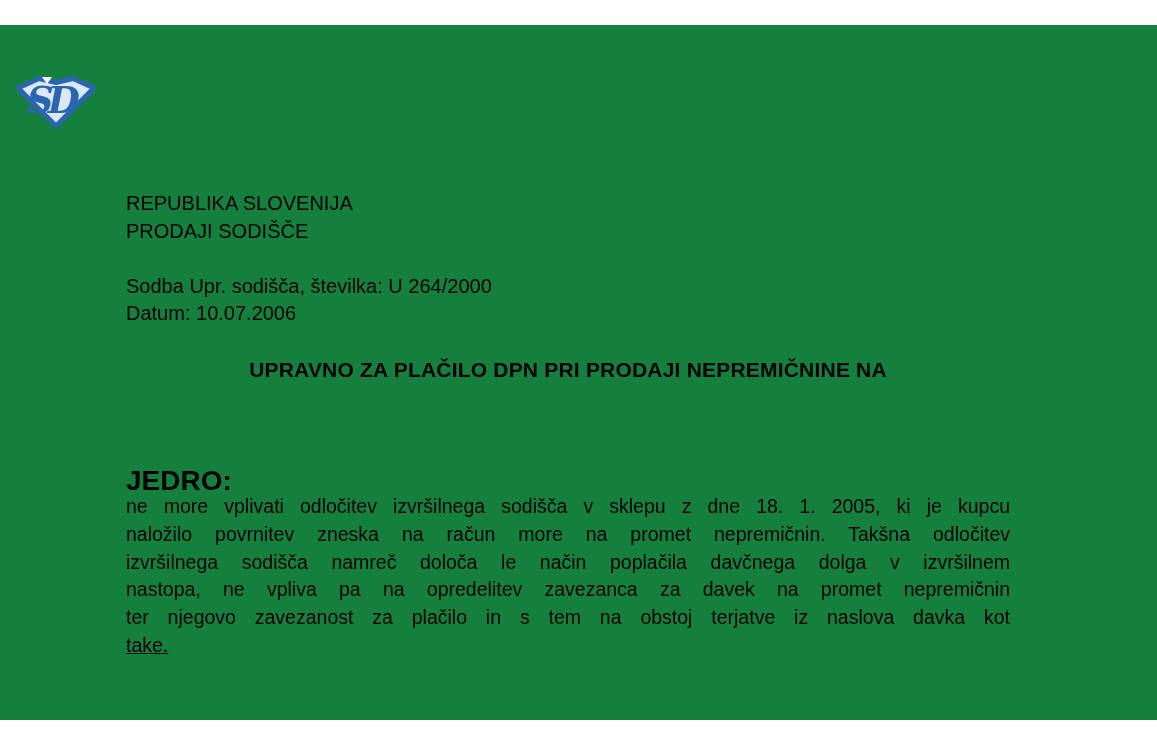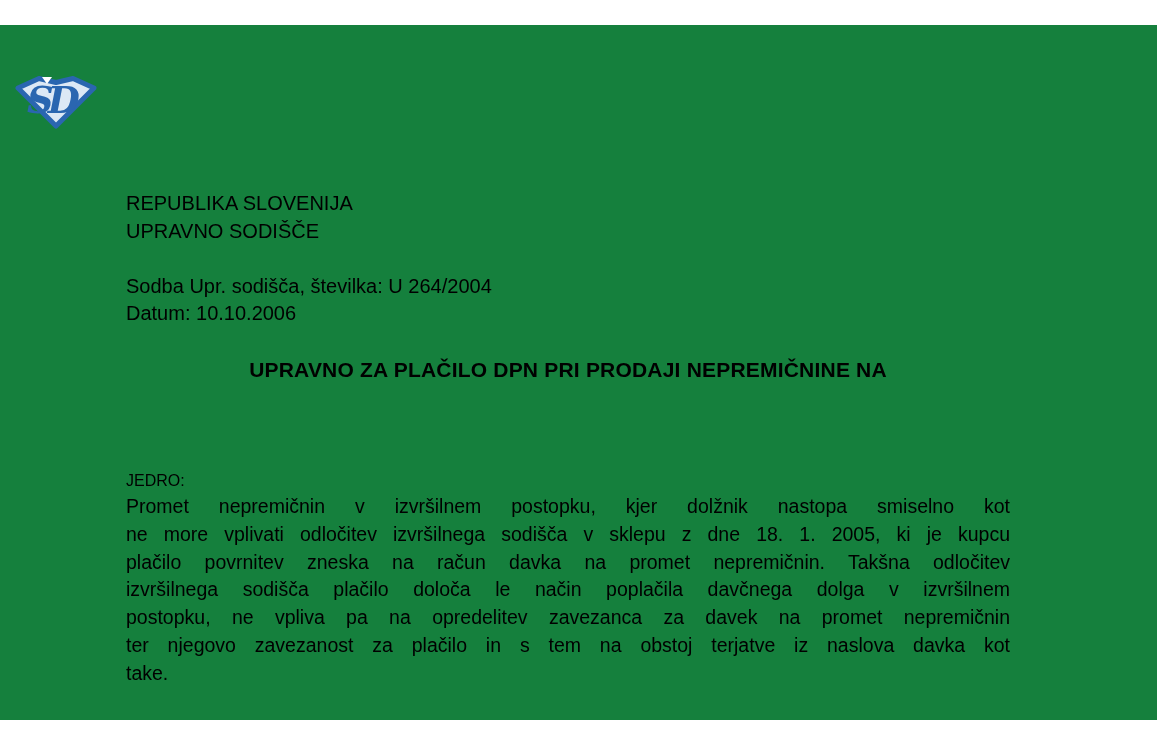--- a/index.html
+++ b/index.html
@@ -12,62 +12,61 @@
   .content{position:absolute;left:126px;top:0;width:884px;height:743px;}
   .hline{position:absolute;left:0;font-size:20px;line-height:24px;white-space:nowrap;}
   .pos-h1{top:166px;}
   .pos-h2{top:194px;}
   .pos-case{top:249px;}
   .pos-date{top:276px;}
   .title{
     position:absolute;left:0;top:328px;width:100%;text-align:center;
     font-weight:700;font-size:21px;line-height:34px;letter-spacing:0.2px;
   }
-  .section-heading{position:absolute;left:0;font-weight:400;font-size:16px;line-height:24px;}
+  .section-heading{position:absolute;left:0;font-weight:700;font-size:28px;line-height:24px;}
   .pos-jedro{top:444px;}
   .pos-izrek{top:736px;}
   .body-text{position:absolute;left:0;top:468px;width:100%;font-size:19.5px;}
   .jline{
     height:27.8px;line-height:27.8px;white-space:normal;
     text-align:justify;text-align-last:justify;
   }
-  .jline.last{text-align:center;text-align-last:left;}
+  .jline.last{text-align:center;text-align-last:left;text-decoration:underline;}
 </style>
 </head>
 <body>
 
 <div class="page">
 
   <div class="logo">
     <svg viewBox="0 0 82 54" aria-hidden="true">
       <polygon points="3,13 24,3.5 41,7.5 58,3.5 79,13 41,51" fill="#dce8f5" stroke="#2a66b0" stroke-width="5" stroke-linejoin="round"></polygon>
       <polygon points="27,2 37,2 32,9" fill="#ffffff"></polygon>
       <text x="12" y="38" font-size="37" font-style="italic" font-weight="bold" font-family="'DejaVu Serif', serif" fill="#2a66b0" letter-spacing="-6">SD</text>
     </svg>
   </div>
 
   <div class="content">
 
     <div class="hline pos-h1">REPUBLIKA SLOVENIJA</div>
-    <div class="hline pos-h2">UPRAVNO SODIŠČE</div>
-    <div class="hline pos-case">Sodba Upr. sodišča, številka: U 264/2004</div>
-    <div class="hline pos-date">Datum: 10.10.2006</div>
+    <div class="hline pos-h2">PRODAJI SODIŠČE</div>
+    <div class="hline pos-case">Sodba Upr. sodišča, številka: U 264/2000</div>
+    <div class="hline pos-date">Datum: 10.07.2006</div>
 
     <div class="title">
       <div>UPRAVNO ZA PLAČILO DPN PRI PRODAJI NEPREMIČNINE NA</div>
     </div>
 
     <div class="section-heading pos-jedro">JEDRO:</div>
 
     <div class="body-text">
-      <div class="jline">Promet nepremičnin v izvršilnem postopku, kjer dolžnik nastopa smiselno kot</div>
       <div class="jline">ne more vplivati odločitev izvršilnega sodišča v sklepu z dne 18. 1. 2005, ki je kupcu</div>
-      <div class="jline">plačilo povrnitev zneska na račun davka na promet nepremičnin. Takšna odločitev</div>
-      <div class="jline">izvršilnega sodišča plačilo določa le način poplačila davčnega dolga v izvršilnem</div>
-      <div class="jline">postopku, ne vpliva pa na opredelitev zavezanca za davek na promet nepremičnin</div>
+      <div class="jline">naložilo povrnitev zneska na račun more na promet nepremičnin. Takšna odločitev</div>
+      <div class="jline">izvršilnega sodišča namreč določa le način poplačila davčnega dolga v izvršilnem</div>
+      <div class="jline">nastopa, ne vpliva pa na opredelitev zavezanca za davek na promet nepremičnin</div>
       <div class="jline">ter njegovo zavezanost za plačilo in s tem na obstoj terjatve iz naslova davka kot</div>
       <div class="jline last">take.</div>
     </div>
 
     <div class="section-heading pos-izrek">IZREK:</div>
 
   </div>
 </div>
 
 </body></html>

